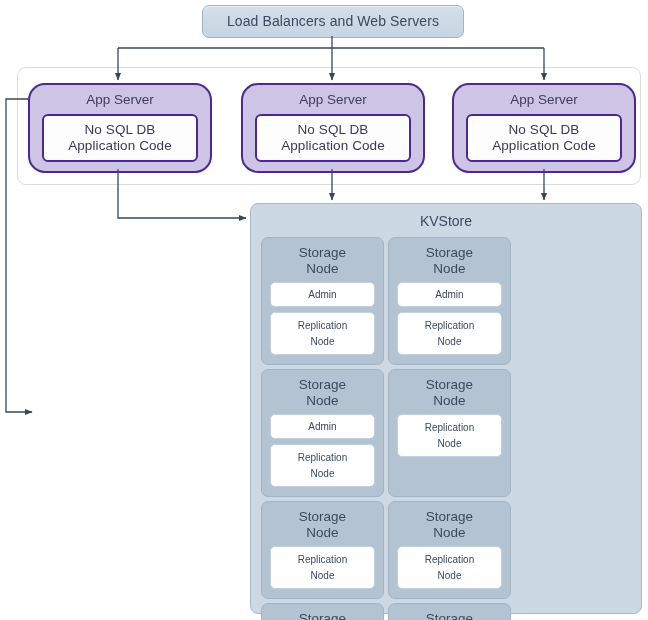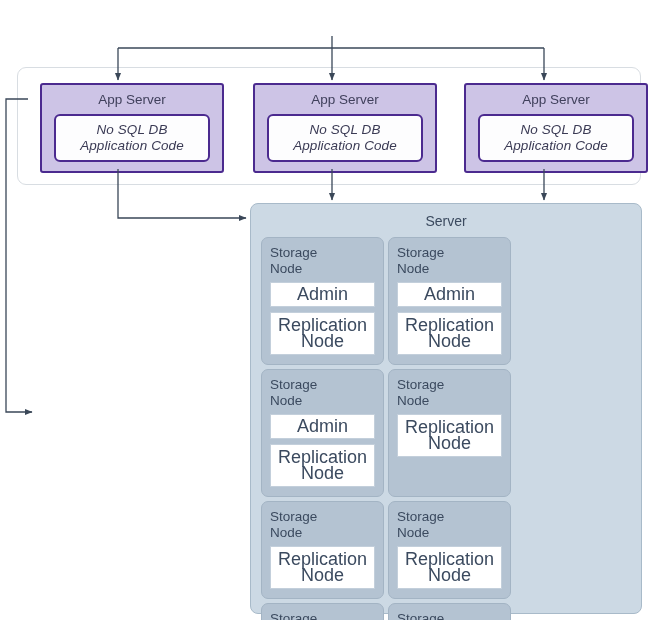--- a/index.html
+++ b/index.html
@@ -57,41 +57,40 @@
     z-index:2;
   }
 
   
   .app-server{
     position:absolute;
     top:83px;
     width:180px; height:86px;
     background:#cdc4e6;
     border:2.5px solid #4b2a8f;
-    border-radius:3px;
+    border-radius:17px;
     z-index:4;
-    margin-left:12px;
   }
   .app-server .title{
     position:absolute;
     left:0; right:0; top:7px;
     color:#40405c;
     font-size:13.5px;
     text-align:center;
   }
   .app-inner{
     position:absolute;
     left:12px; right:12px; top:29px;
     height:44px;
     background:#fdfdfe;
     border:2.5px solid #4b2a8f;
     border-radius:6px;
     display:flex; align-items:center; justify-content:center;
   }
-  .app-inner .lbl{color:#3b3b55;font-size:13.5px;line-height:16px;font-style:italic;}
+  .app-inner .lbl{color:#3b3b55;font-size:13.5px;line-height:16px;}
 
   #app-server-1{left:28px;}
   #app-server-2{left:241px;}
   #app-server-3{left:452px;}
 
   
   .db-box{
     position:absolute;
     left:36px; top:338px;
     width:155px; height:148px;
@@ -132,30 +131,30 @@
     background:#b4c3d2;
     border:1px solid #a3b4c4;
     border-radius:7px;
     padding:7px 8px 9px 8px;
     box-sizing:border-box;
   }
   .sn-title{
     color:#3b4a5f;
     font-size:13.5px;
     line-height:15.5px;
-    text-align:left;
+    text-align:center;
     white-space:pre-line;
     margin-bottom:6px;
   }
   .node-chip{
     background:#ffffff;
     border:1px solid #c3cfdb;
-    border-radius:0;
-    color:#3b4a5f;
-    font-size:18px;
+    border-radius:5px;
+    color:#3b4a5f;
+    font-size:10px;
     line-height:15.5px;
     text-align:center;
     white-space:pre-line;
     padding:5px 2px;
     margin-top:5px;
     box-sizing:border-box;
   }
   .node-chip:first-of-type{margin-top:0;}
   .chip-1line{height:25px;display:flex;align-items:center;justify-content:center;padding:0;}
   .chip-2line{height:43px;display:flex;align-items:center;justify-content:center;padding:12px;}
@@ -184,20 +183,23 @@
       <path d="M118,169 L118,218 L246,218" marker-end="url(#ah)"></path>
 
       <path d="M332,169 L332,200" marker-end="url(#ah)"></path>
 
       <path d="M544,169 L544,200" marker-end="url(#ah)"></path>
 
       <path d="M28,99 L6,99 L6,412 L32,412" marker-end="url(#ah)"></path>
     </g>
   </svg>
 
+  <div class="lb-box">
+    <div class="lbl">Load Balancers and Web Servers</div>
+  </div>
 
   <div class="app-tier"></div>
 
   <div class="app-server" id="app-server-1">
     <div class="title">App Server</div>
     <div class="app-inner">
       <div class="lbl">No SQL DB
 Application Code</div>
     </div>
   </div>
@@ -213,21 +215,21 @@
   <div class="app-server" id="app-server-3">
     <div class="title">App Server</div>
     <div class="app-inner">
       <div class="lbl">No SQL DB
 Application Code</div>
     </div>
   </div>
 
 
   <div class="kvstore">
-    <div class="kv-title">Server</div>
+    <div class="kv-title">KVStore</div>
     <div class="sn-grid" id="sn-grid">
         <div class="storage-node">
           <div class="sn-title">Storage
 Node</div>
           <div class="node-chip chip-1line">Admin</div>
           <div class="node-chip chip-2line">Replication
 Node</div>
         </div>
         <div class="storage-node">
           <div class="sn-title">Storage

